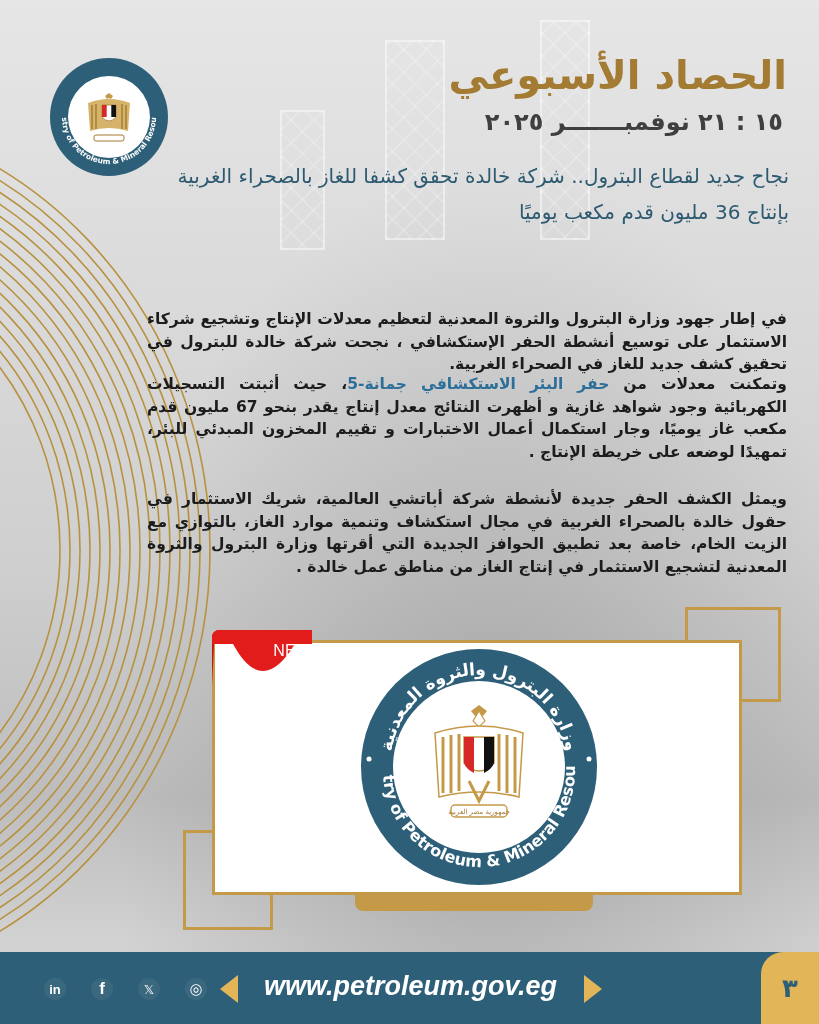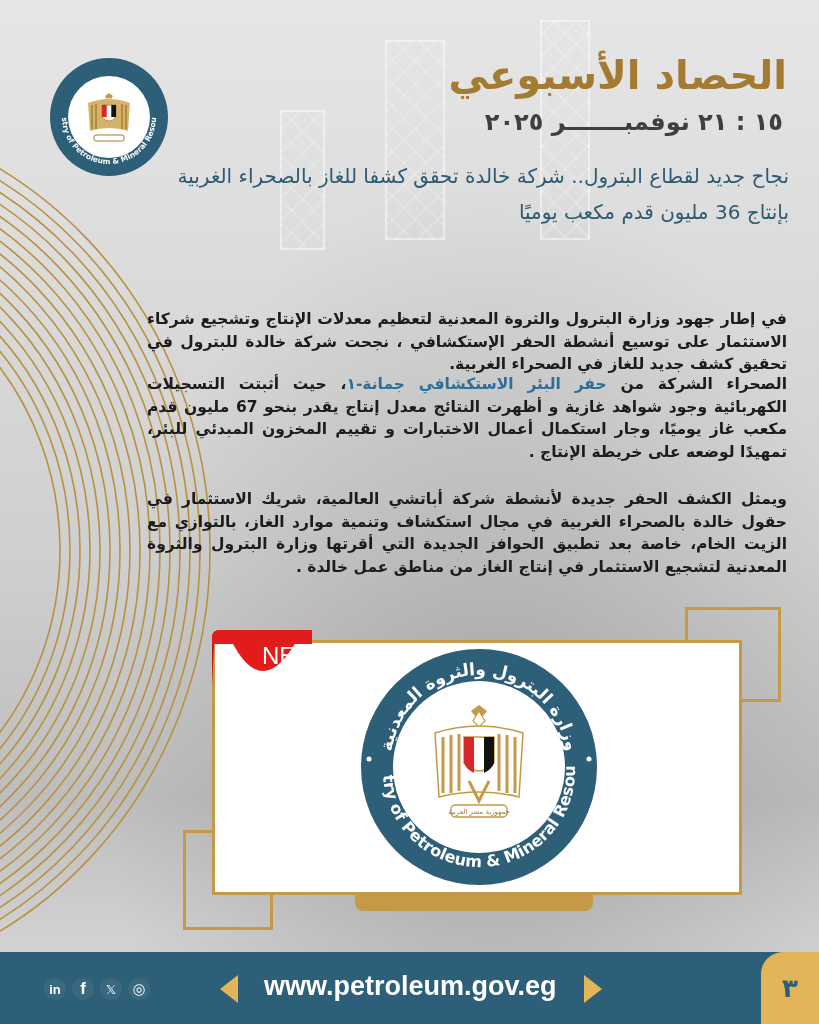--- a/index.html
+++ b/index.html
@@ -68,26 +68,26 @@
     background: #2e5f78;
   }
   .page-tab {
     position: absolute; right: 0; top: 952px; width: 58px; height: 72px;
     background: #e2b658; border-top-left-radius: 22px;
     display: flex; align-items: center; justify-content: center;
     font-weight: bold; font-size: 26px; color: #2e5f78;
   }
   .url {
     position: absolute; left: 264px; top: 971px;
-    font-family: "Liberation Sans", sans-serif; font-weight: bold; font-size: 27px; color: #fff;
+    font-family: "Liberation Sans", sans-serif; font-weight: bold; font-size: 27px; color: #fff; font-style: italic;
   }
   .arrow { position: absolute; top: 975px; width: 0; height: 0; border-top: 14px solid transparent; border-bottom: 14px solid transparent; }
   .arrow-left { left: 220px; border-right: 18px solid #e2b658; }
   .arrow-right { left: 584px; border-left: 18px solid #e2b658; }
-  .social { position: absolute; top: 978px; left: 44px; display: flex; gap: 6px; }
+  .social { position: absolute; top: 978px; left: 44px; display: flex; gap: 25px; }
   .social .ic {
     width: 22px; height: 22px; border-radius: 50%; background: rgba(255,255,255,0.06);
     color: #fff; font-family: "Liberation Sans", sans-serif; font-weight: bold; font-size: 13px;
     display: flex; align-items: center; justify-content: center;
   }
 </style>
 </head>
 <body>
 
 <div class="bg"></div>
@@ -145,21 +145,21 @@
 </div>
 
 <div class="title">الحصاد الأسبوعي</div>
 <div class="date">١٥ : ٢١ نوفمبـــــــر ٢٠٢٥</div>
 
 <div class="headline">نجاح جديد لقطاع البترول.. شركة خالدة تحقق كشفا للغاز بالصحراء الغربية بإنتاج 36 مليون قدم مكعب يوميًا</div>
 
 <div class="para" style="top:264px;margin-top:44px;">في إطار جهود وزارة البترول والثروة المعدنية لتعظيم معدلات الإنتاج وتشجيع شركاء الاستثمار على توسيع أنشطة الحفر الإستكشافي ، نجحت شركة خالدة للبترول في تحقيق كشف جديد للغاز في الصحراء الغربية.</div>
 
 <div class="para" style="top:373px;">
-  <span>الصحراء الشركة  من </span><span class="hl">حفر البئر الاستكشافي جمانة-١</span><span>، حيث أثبتت التسجيلات الكهربائية وجود شواهد غازية و أظهرت النتائج معدل إنتاج يقدر بنحو 67 مليون قدم مكعب غاز يوميًا، وجار استكمال أعمال الاختبارات و تقييم المخزون المبدئي للبئر، تمهيدًا لوضعه على خريطة الإنتاج .</span>
+  <span>وتمكنت معدلات  من </span><span class="hl">حفر البئر الاستكشافي جمانة-5</span><span>، حيث أثبتت التسجيلات الكهربائية وجود شواهد غازية و أظهرت النتائج معدل إنتاج يقدر بنحو 67 مليون قدم مكعب غاز يوميًا، وجار استكمال أعمال الاختبارات و تقييم المخزون المبدئي للبئر، تمهيدًا لوضعه على خريطة الإنتاج .</span>
 </div>
 
 <div class="para" style="top:488px;">ويمثل الكشف الحفر جديدة لأنشطة شركة أباتشي العالمية، شريك الاستثمار في حقول خالدة بالصحراء الغربية في مجال استكشاف وتنمية موارد الغاز، بالتوازي مع  الزيت الخام، خاصة بعد تطبيق الحوافز الجديدة التي أقرتها وزارة البترول والثروة المعدنية لتشجيع الاستثمار في  إنتاج الغاز من مناطق عمل خالدة .</div>
 
 <div class="frame-back" style="left:685px;top:607px;width:96px;height:95px;"></div>
 <div class="frame-back" style="left:183px;top:830px;width:90px;height:100px;"></div>
 <div class="tab-bottom"></div>
 
 <div class="photo-box">
   <svg width="524" height="249" viewBox="0 0 524 249">
@@ -197,21 +197,21 @@
       <text x="50" y="113" font-size="7" fill="#a37b32" text-anchor="middle" font-family="DejaVu Sans, sans-serif">جمهورية مصر العربية</text>
     </g>
   </svg>
 </div>
 
 <svg class="ribbon" viewBox="0 0 100 56">
   <path d="M0 56 V8 Q0 0 8 0 H100 V14 H2z" fill="#c81010"></path>
   <path d="M0 14 H100 V0 H8 Q0 0 0 8z" fill="#e21b1b"></path>
   <path d="M20 12 Q50 70 84 12z" fill="#e21b1b"></path>
 </svg>
-<div style="position:absolute;left:262px;top:642px;width:60px;text-align:left;font-family:'Liberation Sans',sans-serif;font-size:24px;color:#fff;">NEW</div>
+<div style="position:absolute;left:262px;top:642px;width:60px;text-align:center;font-family:'Liberation Sans',sans-serif;font-size:16px;color:#fff;">NEW</div>
 
 <div class="footer"></div>
 <div class="page-tab">٣</div>
 
 <div class="social">
   <span class="ic">in</span>
   <span class="ic" style="font-size:17px;">f</span>
   <span class="ic" style="font-family:'DejaVu Sans',sans-serif;font-weight:normal;">𝕏</span>
   <span class="ic" style="font-family:'DejaVu Sans',sans-serif;font-size:15px;">◎</span>
 </div>

